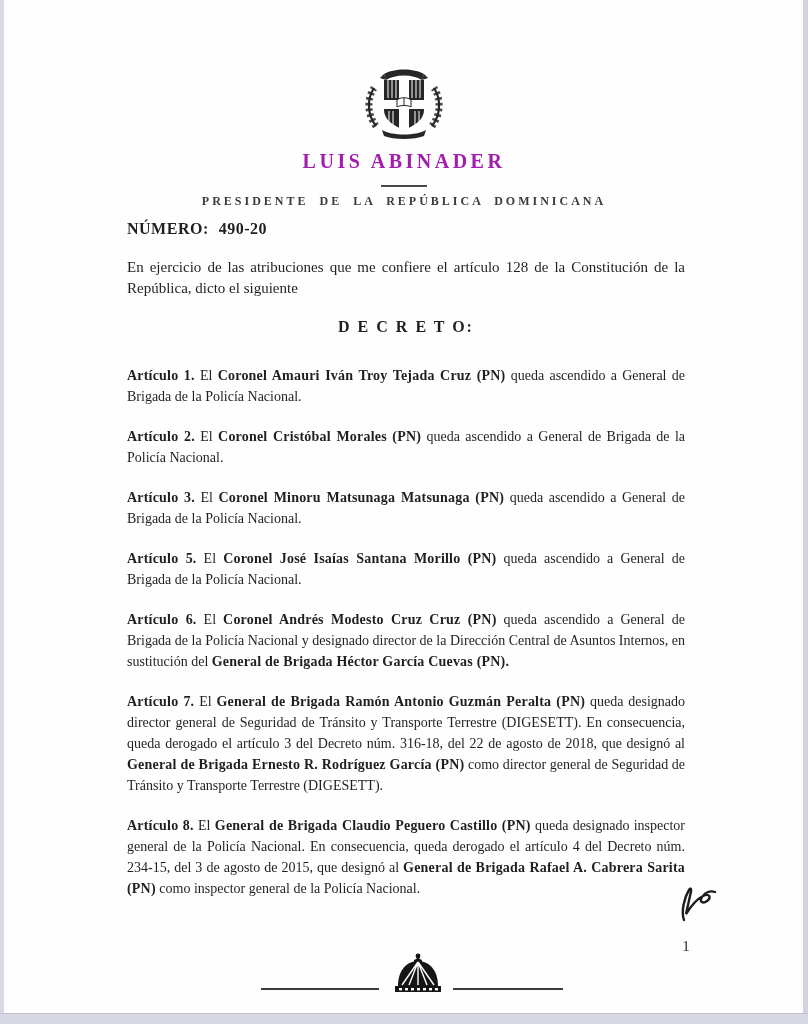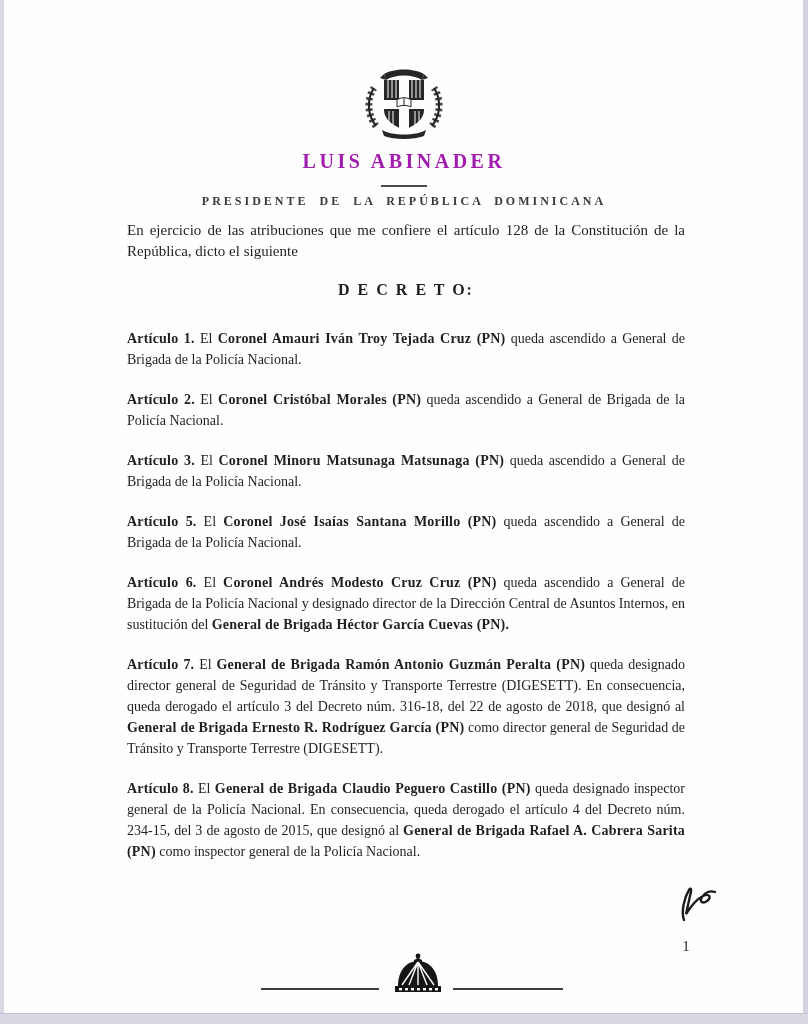--- a/index.html
+++ b/index.html
@@ -116,20 +116,21 @@
         <path d="M26 66 C36 72 60 72 70 66 L68 72 C58 76 38 76 28 72 Z" fill="#262626" stroke="none"></path>
       </g>
     </svg>
   </div>
 
   <div class="name">LUIS ABINADER</div>
   <div class="name-rule"></div>
   <div class="subtitle">PRESIDENTE DE LA REPÚBLICA DOMINICANA</div>
 
   <div class="doc-body">
+    <p class="numero"><span>NÚMERO:</span><span class="num-value">490-20</span></p>
 
     <p class="intro">En ejercicio de las atribuciones que me confiere el artículo 128 de la Constitución de la República, dicto el siguiente</p>
 
     <p class="decreto">D E C R E T O:</p>
 
     <div>
         <p class="article"><b>Artículo 1.</b><span> El </span><b>Coronel Amauri Iván Troy Tejada Cruz (PN)</b><span> queda ascendido a General de Brigada de la Policía Nacional.</span></p>
         <p class="article"><b>Artículo 2.</b><span> El </span><b>Coronel Cristóbal Morales (PN)</b><span> queda ascendido a General de Brigada de la Policía Nacional.</span></p>
         <p class="article"><b>Artículo 3.</b><span> El </span><b>Coronel Minoru Matsunaga Matsunaga (PN)</b><span> queda ascendido a General de Brigada de la Policía Nacional.</span></p>
         <p class="article"><b>Artículo 5.</b><span> El </span><b>Coronel José Isaías Santana Morillo (PN)</b><span> queda ascendido a General de Brigada de la Policía Nacional.</span></p>

